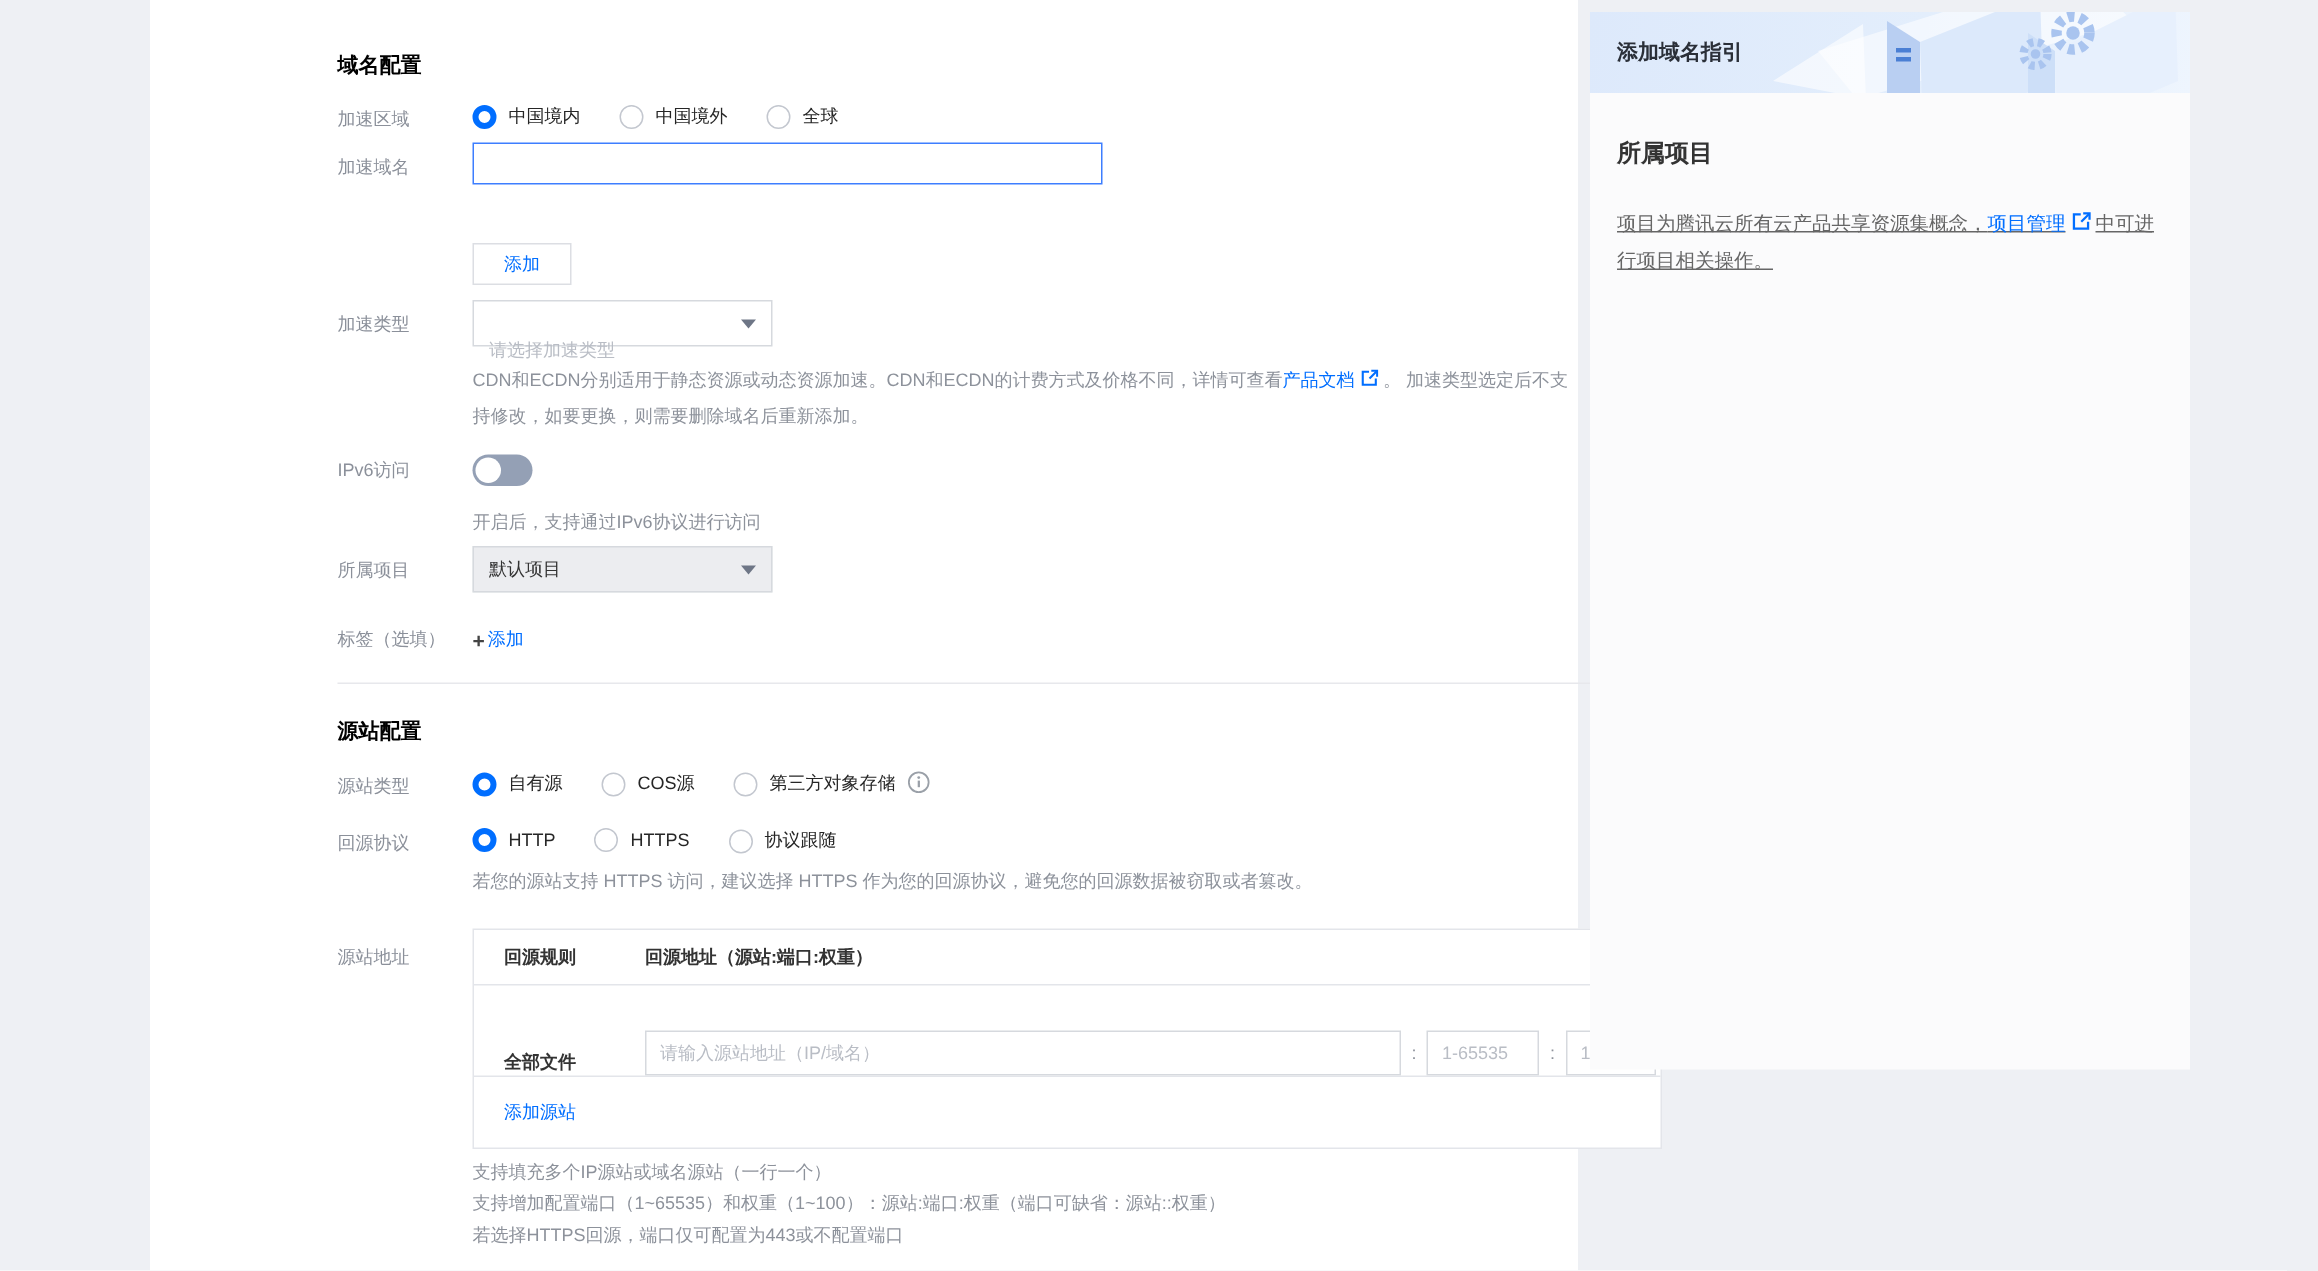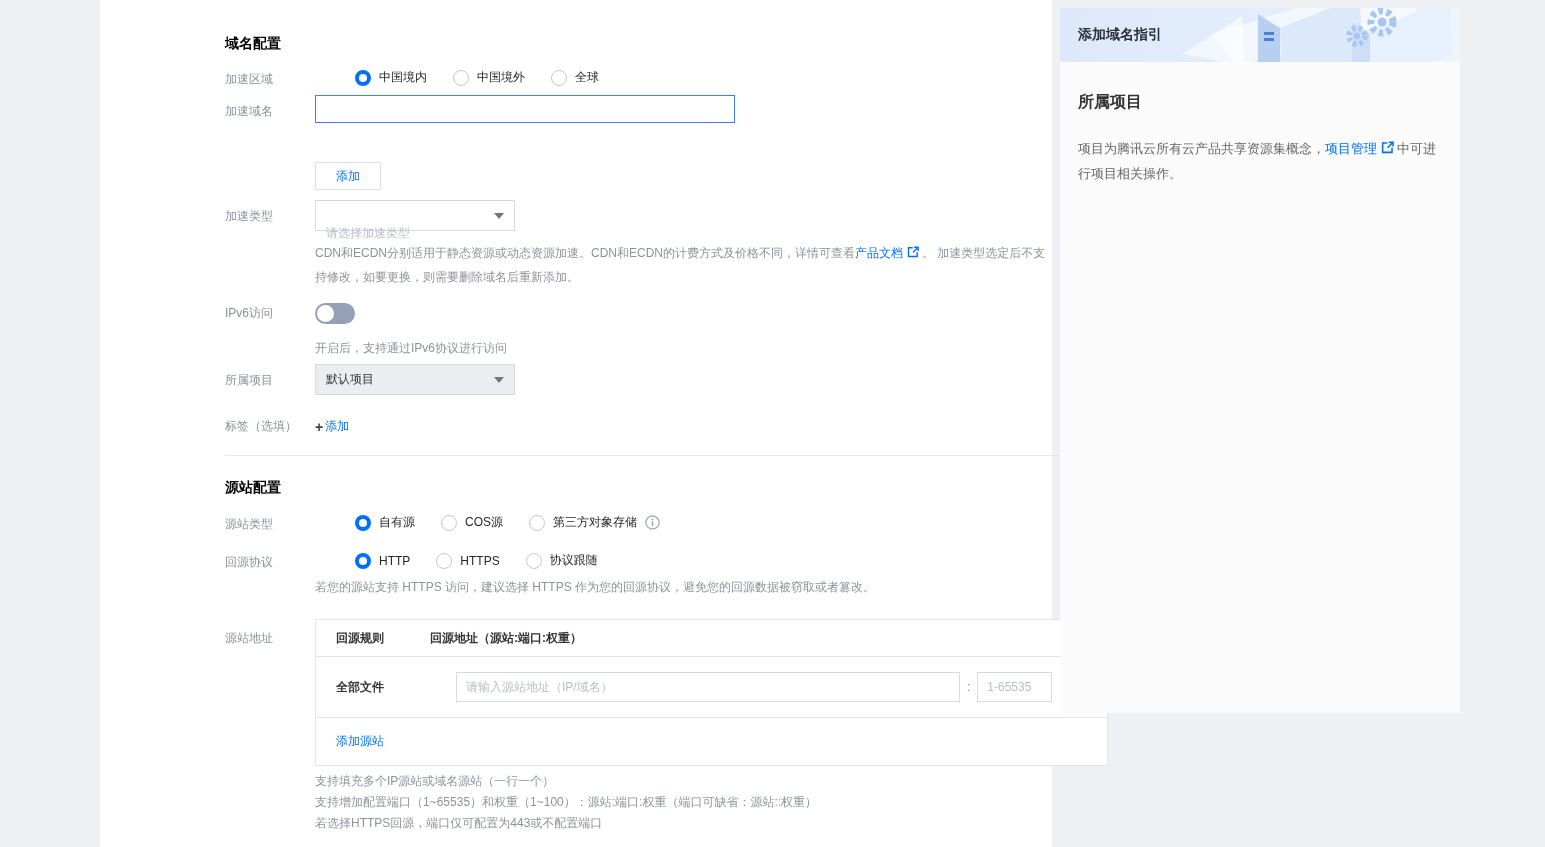--- a/index.html
+++ b/index.html
@@ -12,21 +12,21 @@
   }
   .main-panel { position:absolute; left:100px; top:0; width:952px; height:847px; background:#fff; }
   .section-title { position:absolute; left:125px; font-size:14px; font-weight:bold; color:#000; }
   .row { position:absolute; left:125px; display:flex; align-items:flex-start; }
   .flabel { width:90px; color:#8b909a; flex:none; }
   .pt8 .flabel { padding-top:8px; }
   .pt2 .flabel { padding-top:2px; }
   .ctrl-col { display:flex; flex-direction:column; }
 
   
-  .radio-group { display:flex; align-items:center;margin-left:40px; }
+  .radio-group { display:flex; align-items:flex-start; }
   .radio { display:inline-flex; align-items:center; margin-right:26px; cursor:pointer; }
   .radio-circle { width:16px; height:16px; border-radius:50%; border:1px solid #c3c7cf; background:#fff; margin-right:8px; flex:none; }
   .radio.sel .radio-circle { border:4.5px solid #006eff; }
   .radio-label { color:#262626; }
 
   
   .domain-input { width:420px; height:28px; border:1px solid #3d7eff; background:#fff; outline:none; padding:0 8px; font:inherit; }
   .btn { width:66px; height:28px; border:1px solid #dcdee3; background:#fff; color:#006eff; font:inherit; cursor:pointer; }
 
   .select { width:200px; height:31px; border:1px solid #d6d9de; background:#fff; display:flex; align-items:center; justify-content:space-between; padding:0 10px; cursor:pointer; }
@@ -46,40 +46,40 @@
 
   .plus { color:#444; font-size:14px; margin-right:2px; font-weight:bold; }
   .divider { position:absolute; left:125px; width:910px; height:1px; background:#e7e8ec; }
 
   
   .otable { position:absolute; left:215px; top:619px; width:793px; border:1px solid #e3e5ea; background:#fff; }
   .otable .thead { display:flex; align-items:center; height:37px; padding:0 20px; border-bottom:1px solid #e3e5ea; font-weight:bold; color:#333; }
   .otable .col-rule { width:94px; flex:none; }
   .otable .col-addr { flex:1; }
   .otable .col-act { width:50px; flex:none; text-align:right; }
-  .otable .tbody { display:flex; align-items:center; height:60px; padding:0 20px;gap:26px; }
+  .otable .tbody { display:flex; align-items:flex-end; height:60px; padding:0 20px; }
   .otable .addr-cell { flex:1; display:flex; align-items:center; }
   .otable input { height:30px; border:1px solid #d6d9de; font:inherit; padding:0 9px; outline:none; color:#333; }
   .otable input::placeholder { color:#b9bdc5; }
   .addr-input { width:504px; }
   .port-input { width:75px; }
   .weight-input { width:60px; }
   .colon { color:#8d929b; margin:0 7px; }
   .otable .tfoot { border-top:1px solid #e3e5ea; height:48px; display:flex; align-items:center; padding:0 20px; }
   .rule-cell { font-weight:bold; color:#333; }
 
   .notes { position:absolute; left:215px; top:771px; color:#8d929b; line-height:21px; }
 
   
   .side-panel { position:absolute; left:1060px; top:8px; width:400px; height:705px; background:#fbfbfc; }
   .side-banner { position:relative; height:54px; background:linear-gradient(100deg,#dde9fb 0%,#e3eefc 55%,#eef5fe 100%); overflow:hidden; }
   .side-banner-title { position:absolute; left:18px; top:18px; font-size:14px; font-weight:bold; color:#2a2f38; z-index:2; }
   .banner-art { position:absolute; right:0; top:0; z-index:1; }
   .side-section-title { margin:30px 18px 0; font-size:16px; color:#333; }
-  .side-body { margin:24px 18px 0; font-size:13px; color:#666; line-height:24px; }
+  .side-body { margin:24px 18px 0; font-size:13px; color:#666; line-height:24px;text-decoration:underline; }
 
   input::placeholder { color:#b9bdc5; }
 </style>
 </head>
 <body>
 
 <div class="main-panel">
 
   <h2 class="section-title" style="top:35px">域名配置</h2>
 

